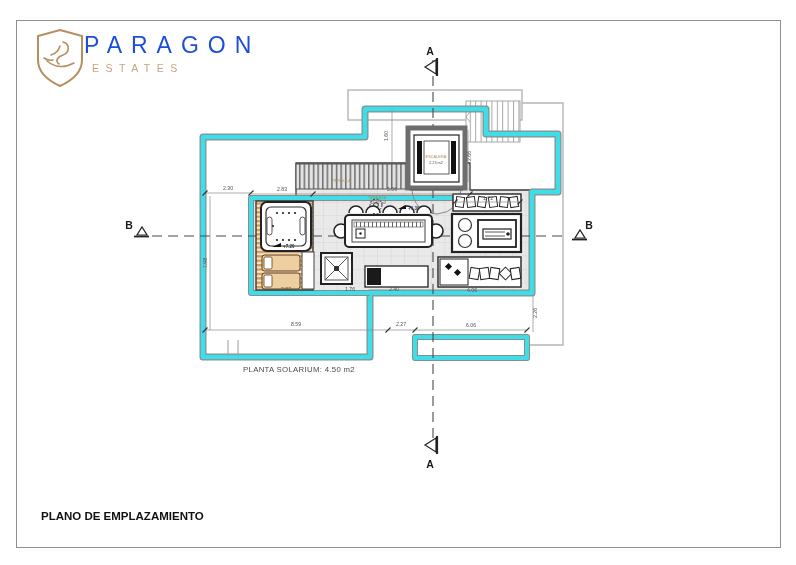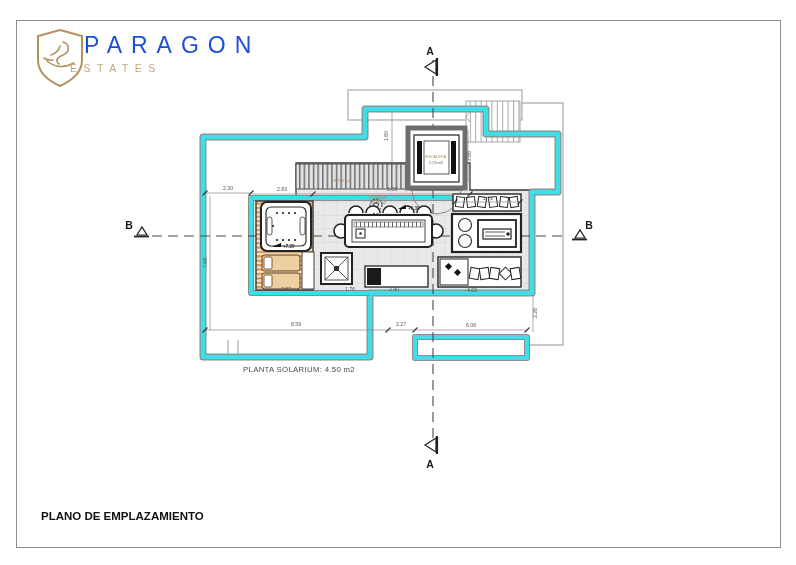--- a/index.html
+++ b/index.html
@@ -5,21 +5,21 @@
   html,body{margin:0;padding:0;background:#ffffff;}
   body{width:796px;height:565px;position:relative;overflow:hidden;
        font-family:"Liberation Sans", sans-serif;}
   .abs{position:absolute;}
   #page-border{left:16px;top:20px;width:763px;height:526px;
        border:1px solid #8f8f8f;}
   
   #logo{left:30px;top:28px;width:260px;height:60px;}
   #brand{left:84px;top:32px;font-size:23px;font-weight:500;color:#1d4ed8;
        letter-spacing:9px;white-space:nowrap;}
-  #brand-sub{left:70px;top:62px;font-size:10.5px;font-weight:400;color:#c2a67c;
+  #brand-sub{left:92px;top:62px;font-size:10.5px;font-weight:400;color:#c2a67c;
        letter-spacing:6.5px;white-space:nowrap;}
   
   #title-block{left:37px;top:481px;color:#111;font-weight:bold;
        font-size:11.5px;line-height:14px;white-space:pre;}
   #title-block .t2{padding-left:4px;}
   svg text{font-family:"Liberation Sans", sans-serif;}
   .dim{font-size:5.2px;fill:#555;}
   .dimv{font-size:5.2px;fill:#555;}
   .room-name{font-size:3.9px;fill:#b08a58;}
   .room-area{font-size:3.9px;fill:#555;}

